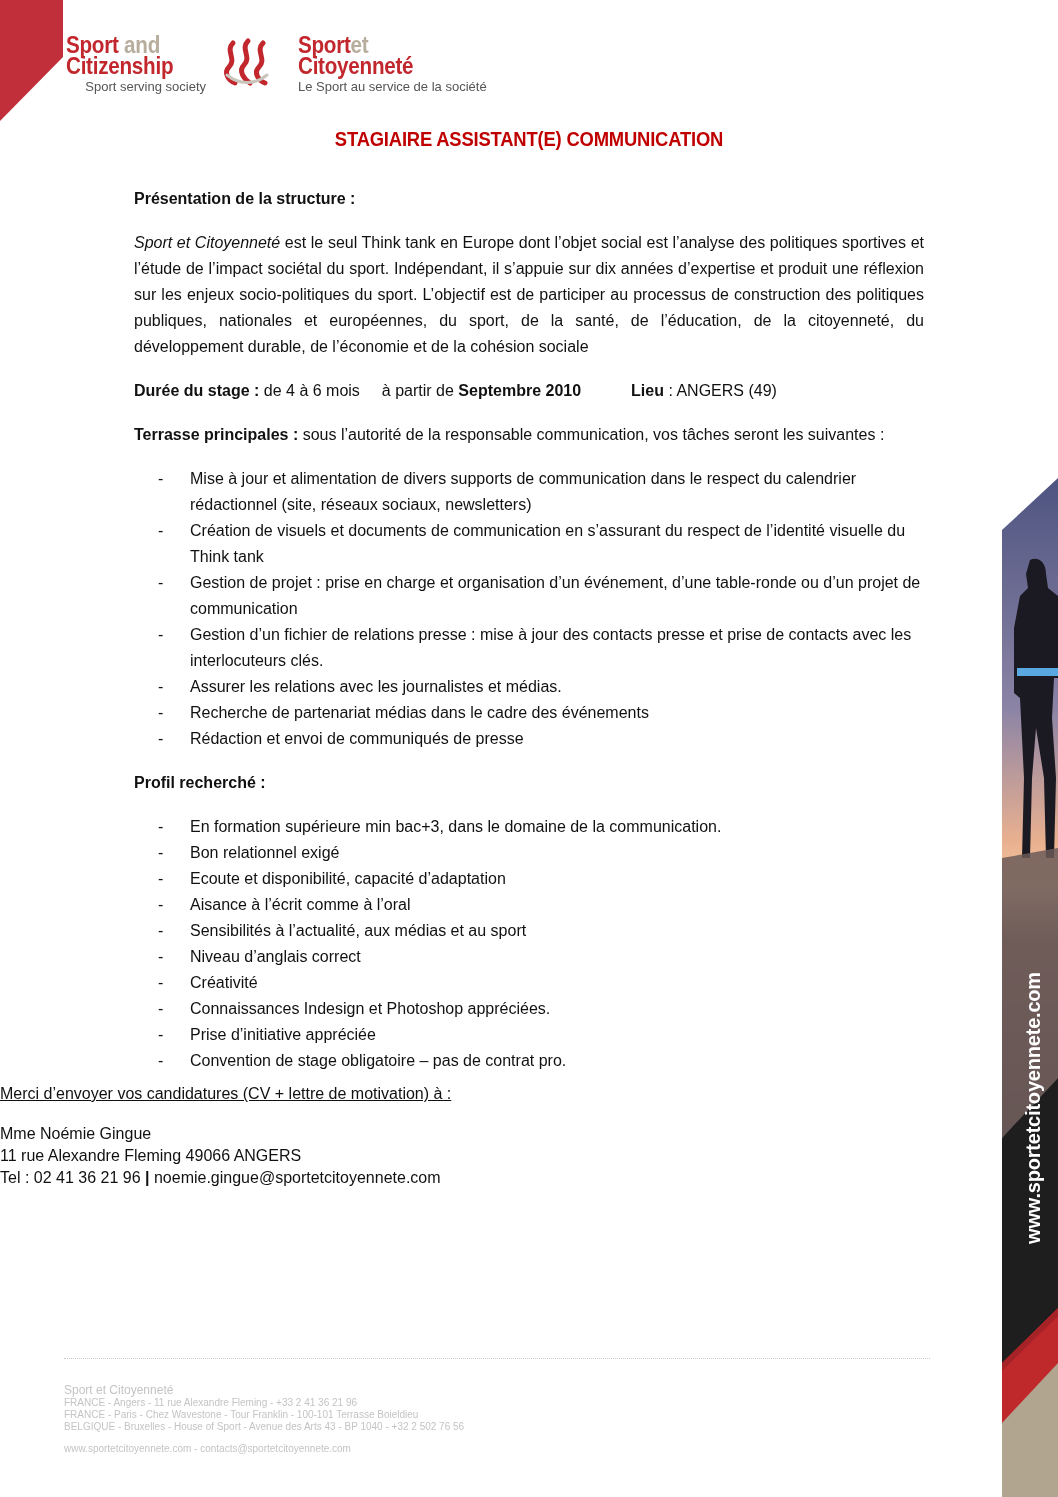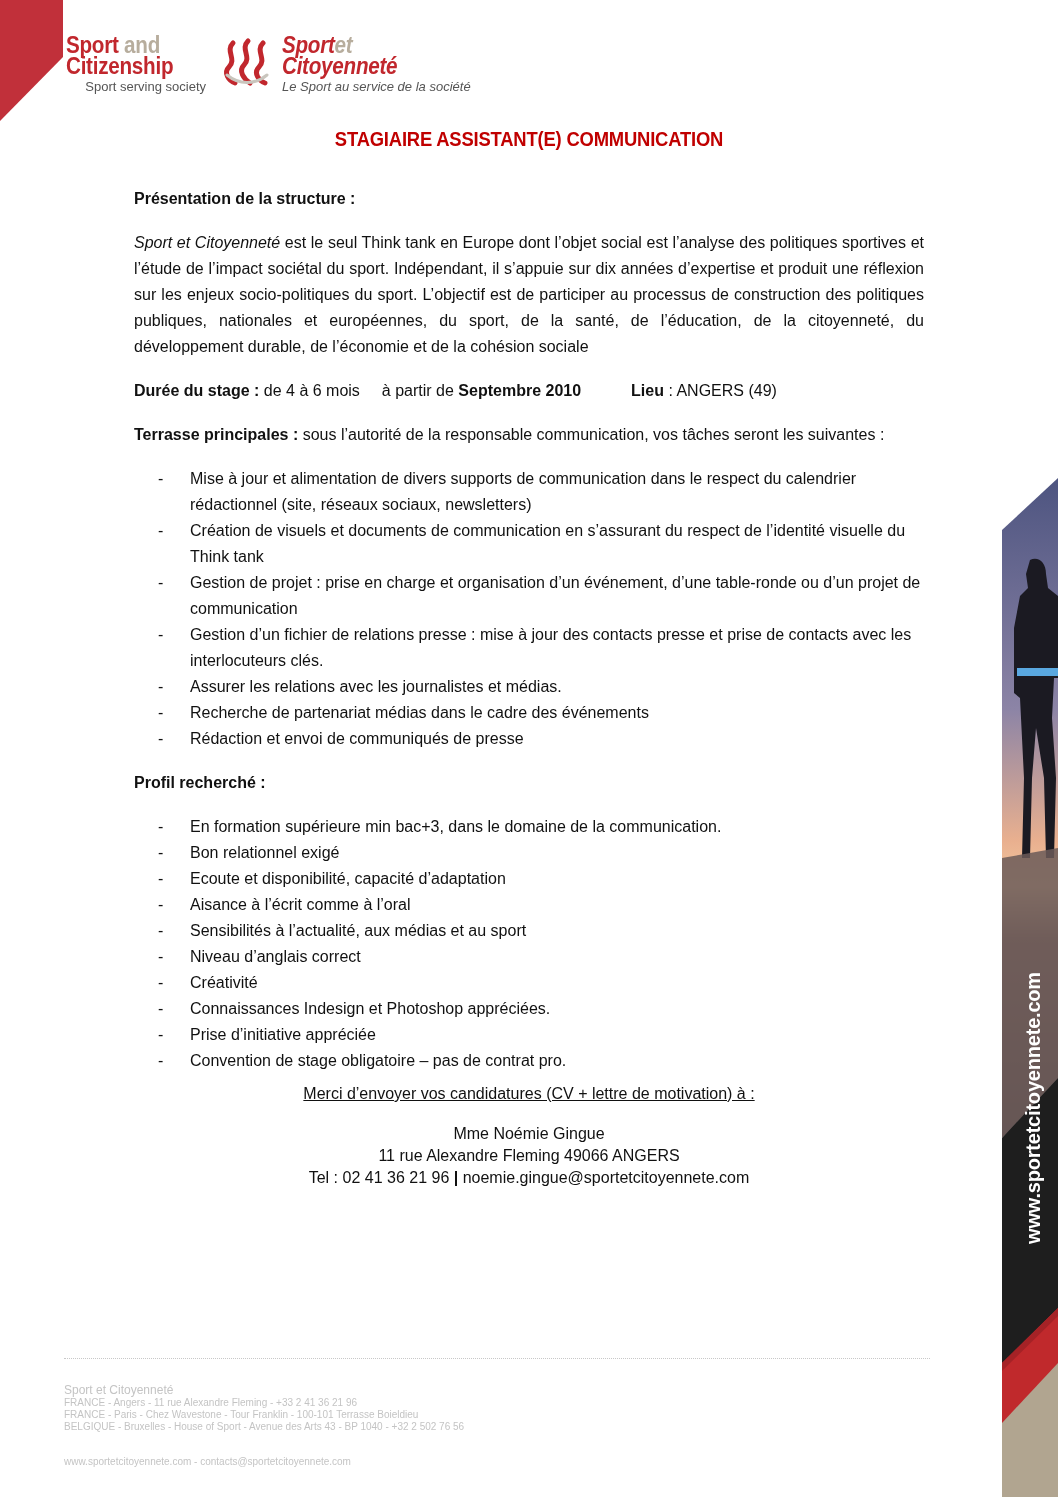--- a/index.html
+++ b/index.html
@@ -5,21 +5,21 @@
   html, body { margin: 0; padding: 0; background: #ffffff; }
   body { width: 1058px; height: 1497px; position: relative; overflow: hidden;
          font-family: "Liberation Sans", sans-serif; color: #111; }
 
   .corner { position: absolute; left: 0; top: 0; width: 64px; height: 122px; }
 
   
   .logo { position: absolute; left: 66px; top: 34px; height: 70px; }
   .logo-block { position: absolute; top: 0; }
   .logo-en { left: 0; width: 142px; }
-  .logo-fr { left: 216px; width: 160px; font-style: italic; }
+  .logo-fr { left: 232px; width: 160px; }
   .logo-line { font-family: "Liberation Sans", sans-serif; font-weight: bold; font-size: 24px;
                line-height: 21px; letter-spacing: -0.3px; white-space: nowrap; transform: scaleX(0.86); transform-origin: left; }
   .red { color: #c1272d; }
   .beige { color: #b7ad9d; }
   .logo-tag { font-size: 13px; color: #555; margin-top: 3px; white-space: nowrap; }
   .logo-en .logo-tag { text-align: right; padding-right: 2px; }
   .logo-mark { position: absolute; left: 155px; top: 3px; width: 52px; height: 50px; }
 
   .title { position: absolute; left: 0; width: 1058px; top: 128px; text-align: center;
            color: #c00000; font-weight: bold; font-size: 20px; letter-spacing: -0.2px;
@@ -28,28 +28,28 @@
   .content { position: absolute; left: 126px; width: 806px; top: 178px; font-size: 16px;
              line-height: 26px; }
   .content p { margin: 8px; }
   .h { font-weight: bold; }
   .justify { text-align: justify; }
   .sec { margin-top: 18px !important; }
   ul.dash { list-style: none; margin: 0; padding: 0; }
   ul.dash li { position: relative; padding-left: 64px; }
   ul.dash li .d { position: absolute; left: 32px; top: 0; }
 
-  .contact { position: absolute; left: 0; width: 1058px; top: 1083px; text-align: center;
+  .contact { position: absolute; left: 0; width: 1058px; top: 1083px; text-align: left;
              font-size: 16px; line-height: 22px; }
   .contact .u { text-decoration: underline; }
 
   .sep { position: absolute; left: 64px; width: 866px; top: 1358px; border-top: 1px dotted #c8c8c8; }
   .footer { position: absolute; left: 64px; top: 1383px; font-size: 10px; color: #c4c4c4; line-height: 12px; }
   .footer .f-title { font-size: 12px; line-height: 14px; }
-  .footer .f-web { margin-top: 23px; }
+  .footer .f-web { margin-top: 10px; }
 
   .banner { position: absolute; left: 1002px; top: 478px; width: 56px; height: 1019px; }
   .banner-url { position: absolute; left: 1010px; top: 975px; width: 46px; height: 265px; }
   .banner-url span { position: absolute; left: 50%; top: 50%; transform: translate(-50%,-50%) rotate(-90deg);
                      color: #fff; font-weight: bold; font-size: 20px; white-space: nowrap; letter-spacing: -0.2px; }
 </style>
 </head>
 <body>
 
 <svg class="corner" viewBox="0 0 64 122">

